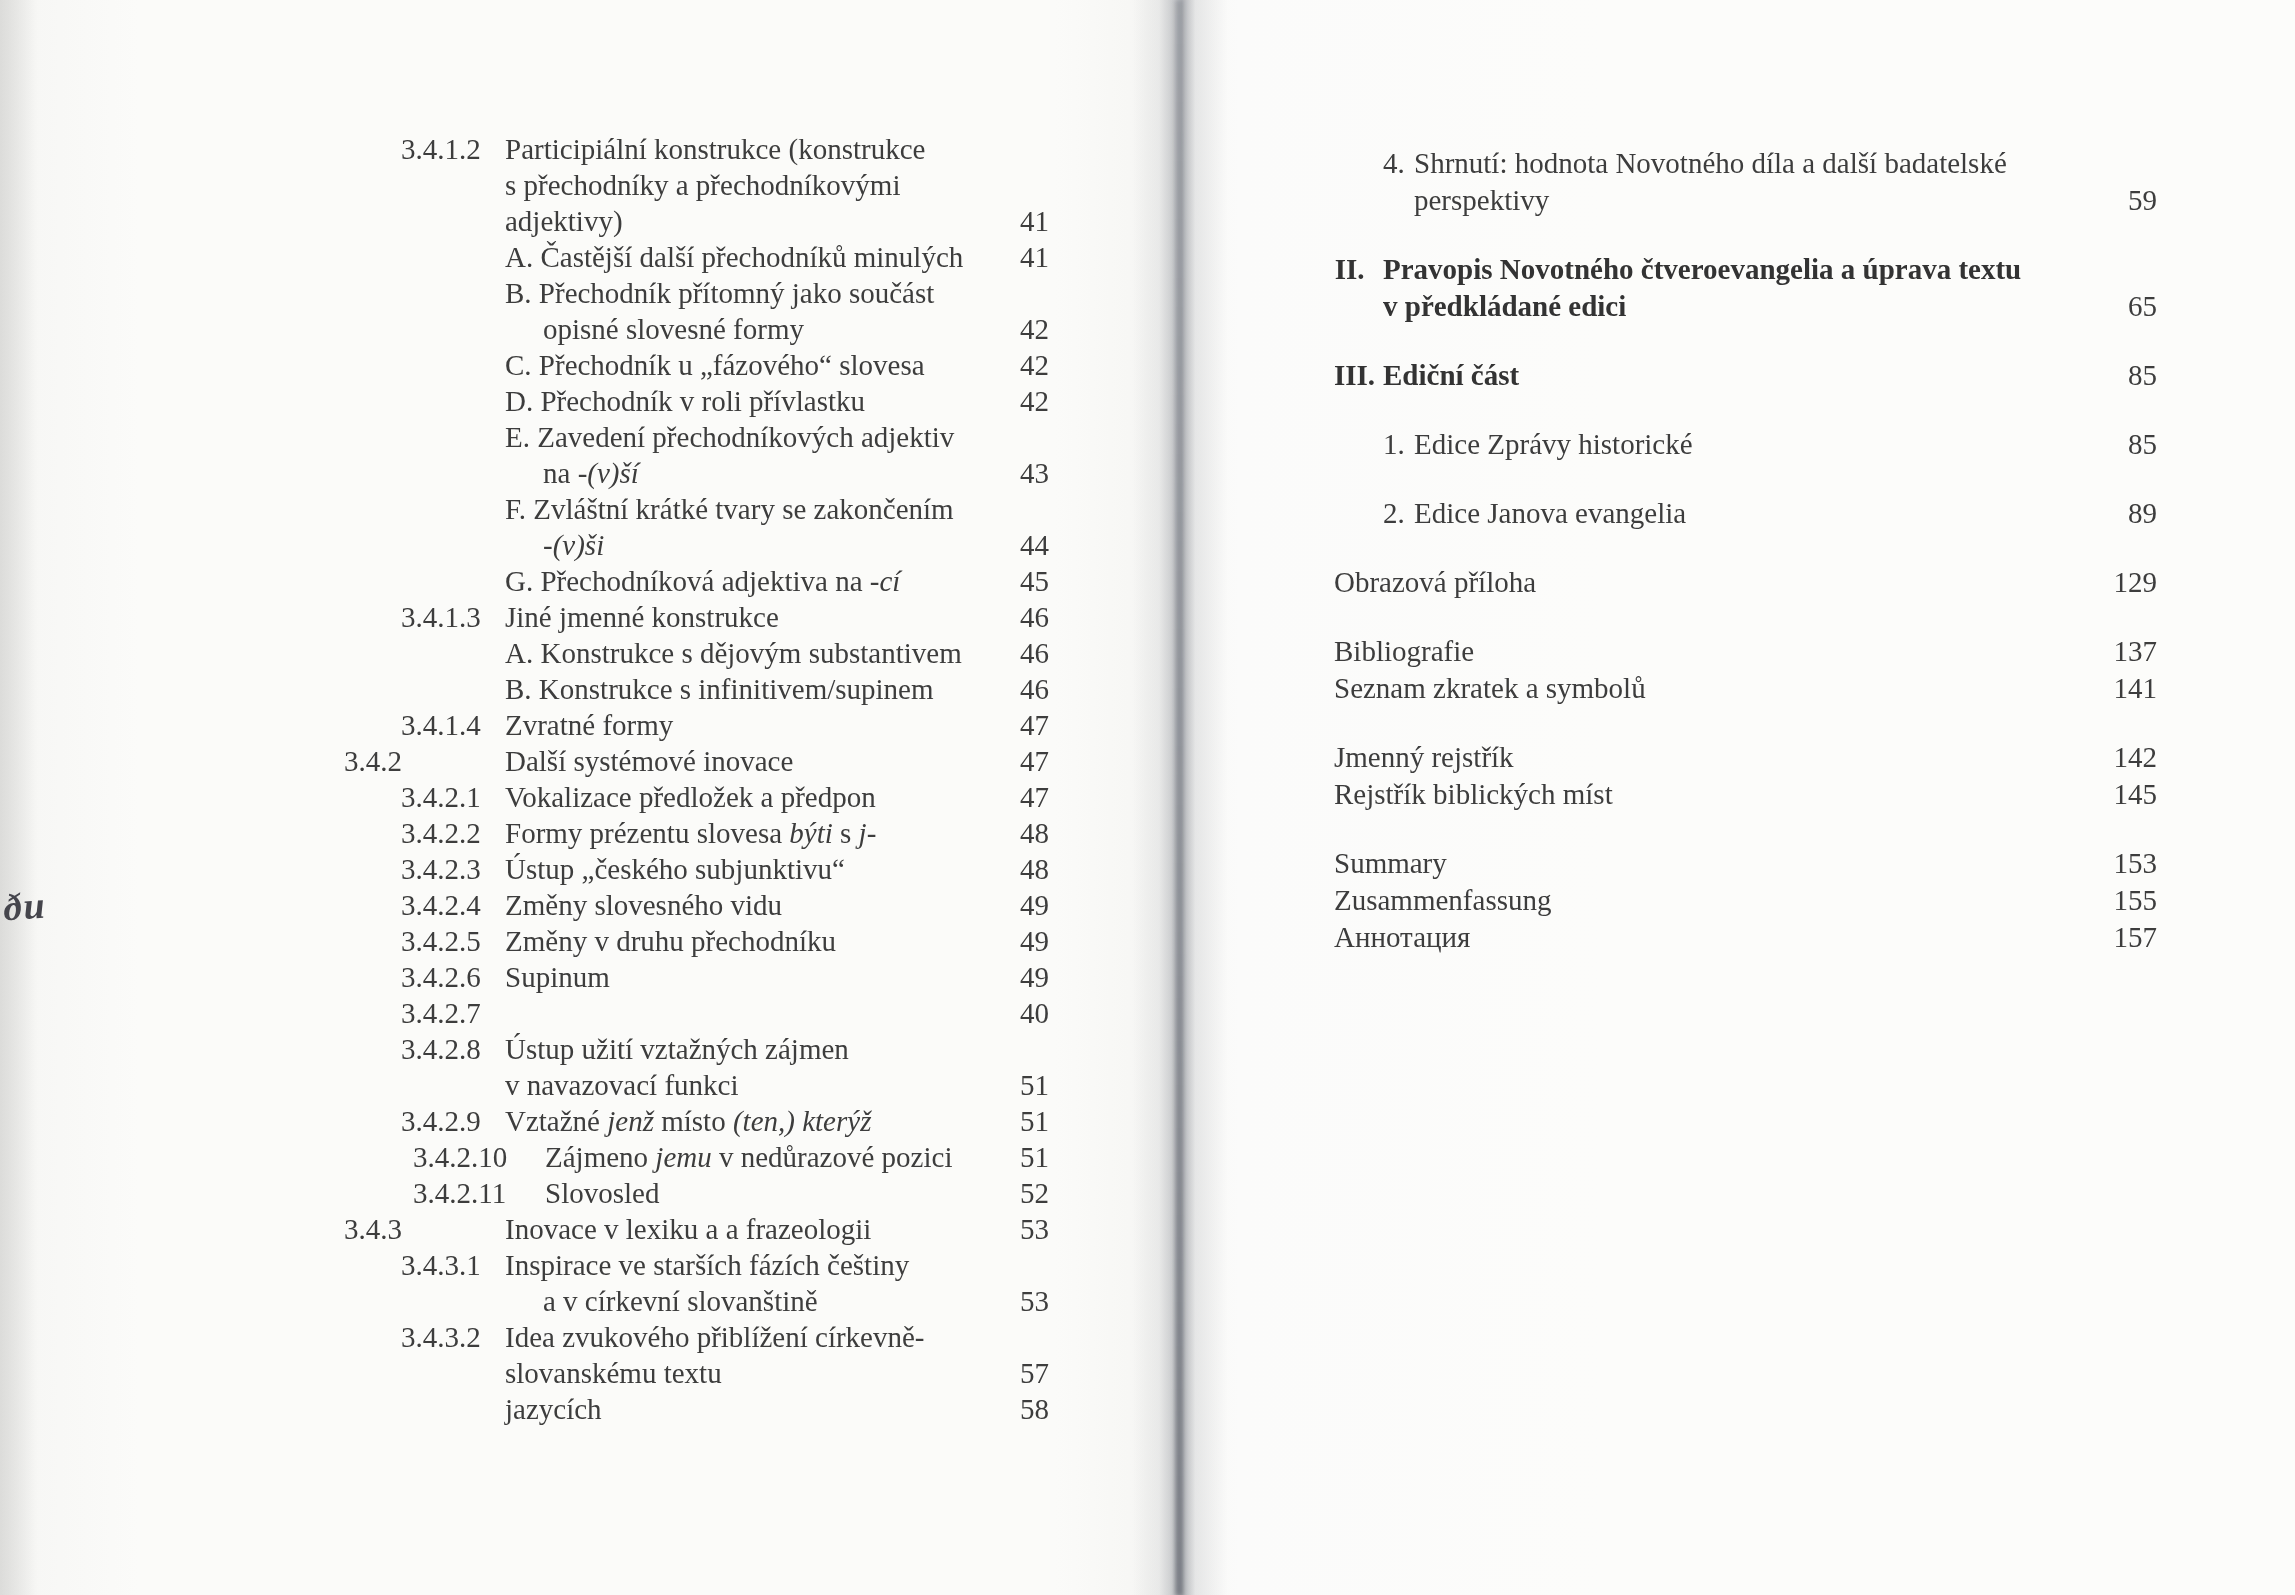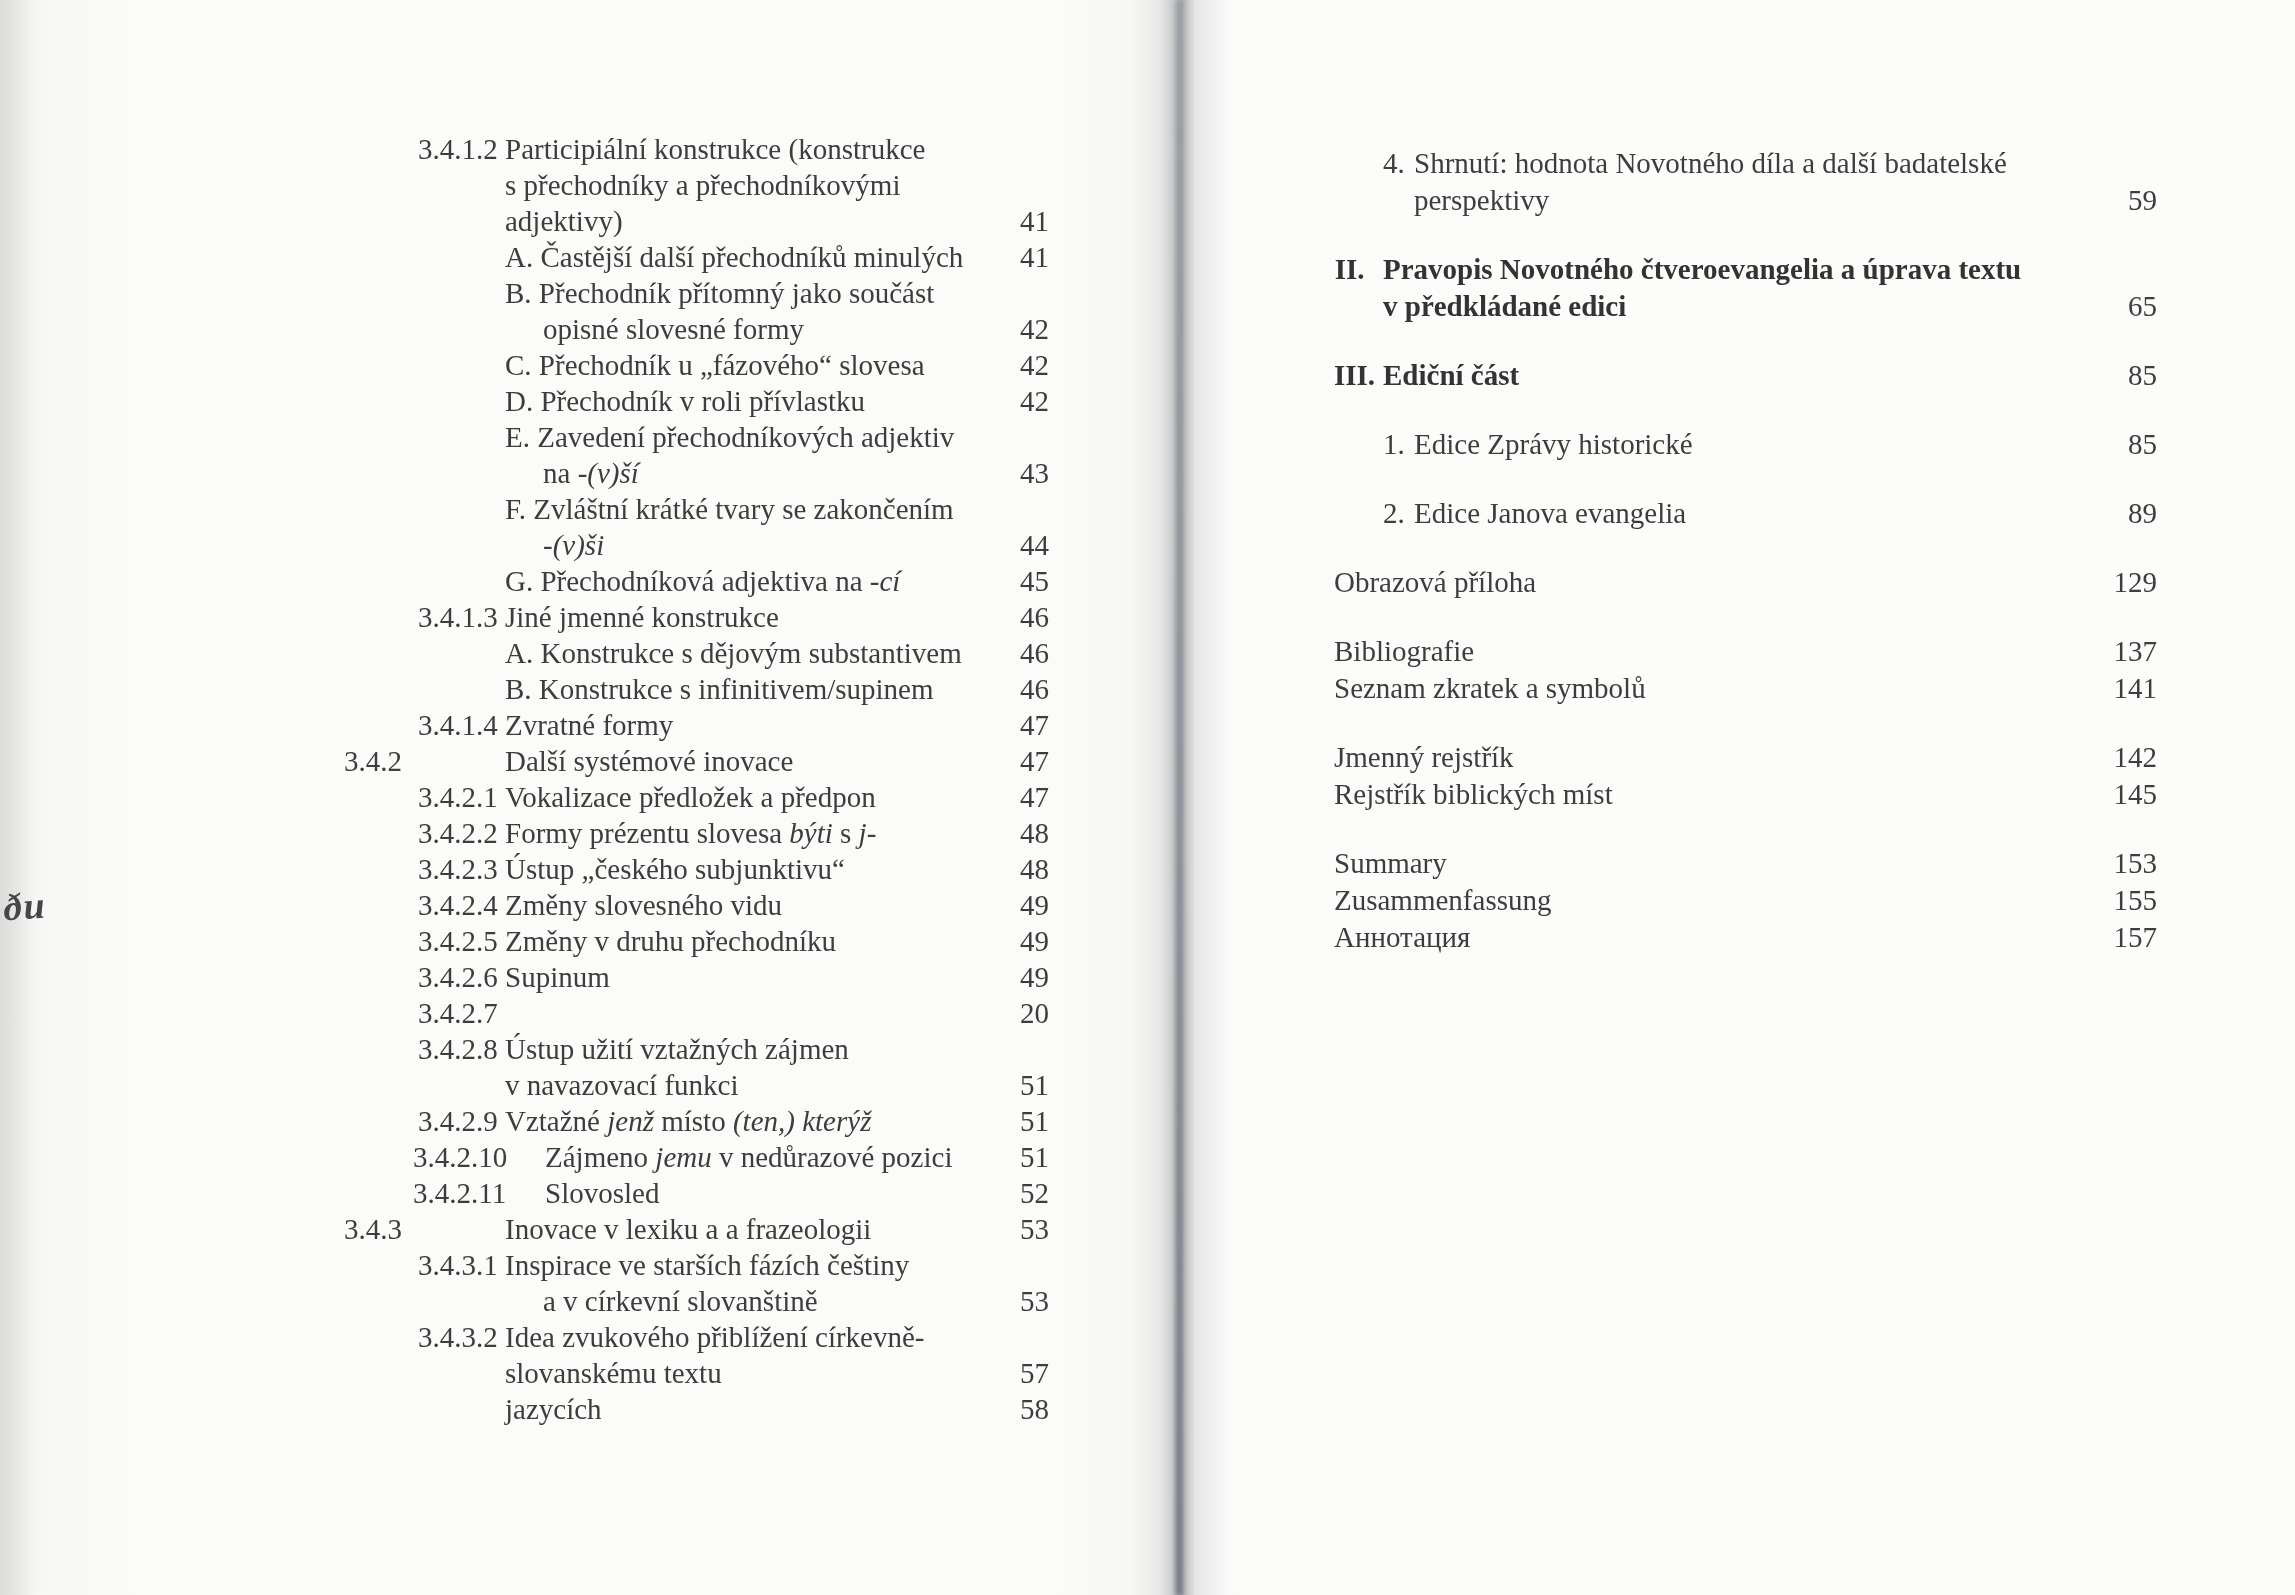--- a/index.html
+++ b/index.html
@@ -56,21 +56,21 @@
   .page-right{left:1334px;top:145px;width:823px;}
   .line{position:relative;white-space:nowrap;}
   .page-left .line{height:36px;line-height:36px;font-size:29px;}
   .page-right .line{height:37px;line-height:37px;font-size:29px;}
   .line .num{position:absolute;top:0;}
   .line .txt{position:absolute;top:0;}
   .line .pg{position:absolute;top:0;right:0;font-weight:normal;}
   .line.bold .num,.line.bold .txt{font-weight:bold;color:#333333;}
   
   .lc-n1    .num{left:0;}    .lc-n1    .txt{left:161px;}
-  .lc-n2    .num{left:74px;text-align:right;} .lc-n2    .txt{left:161px;}
+  .lc-n2    .num{left:57px;text-align:right;} .lc-n2    .txt{left:161px;}
   .lc-n2w   .num{left:69px;}.lc-n2w   .txt{left:201px;}
   .lc-letter.line .txt{left:161px;}
   .lc-letter .txt{left:161px;}
   .lc-cont  .txt{left:161px;}
   .lc-cont2 .txt{left:199px;}
   
   .lc-rh2   .num{left:0.7px;}  .lc-rh2   .txt{left:49px;}
   .lc-rh3   .num{left:0;}    .lc-rh3   .txt{left:49px;}
   .lc-rh2cont .txt{left:49px;}
   .lc-rn1   .num{left:49px;} .lc-rn1   .txt{left:80px;}
@@ -187,21 +187,21 @@
       <span class="txt"><span>Změny v druhu přechodníku</span></span>
       <span class="pg">49</span>
     </div>
     <div class="line lc-n2">
       <span class="num">3.4.2.6</span>
       <span class="txt"><span>Supinum</span></span>
       <span class="pg">49</span>
     </div>
     <div class="line lc-n2">
       <span class="num">3.4.2.7</span>
-      <span class="pg">20</span>
+      <span class="pg">40</span>
     </div>
     <div class="line lc-n2">
       <span class="num">3.4.2.8</span>
       <span class="txt"><span>Ústup užití vztažných zájmen</span></span>
     </div>
     <div class="line lc-cont">
       <span class="txt"><span>v navazovací funkci</span></span>
       <span class="pg">51</span>
     </div>
     <div class="line lc-n2">

